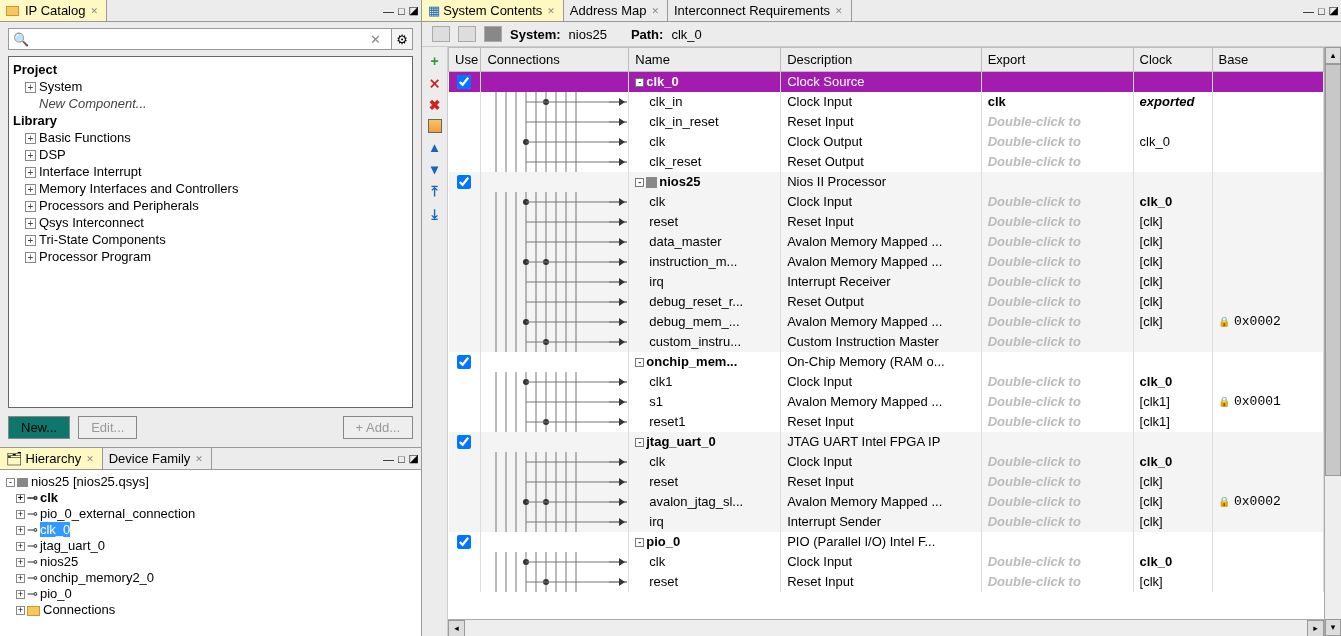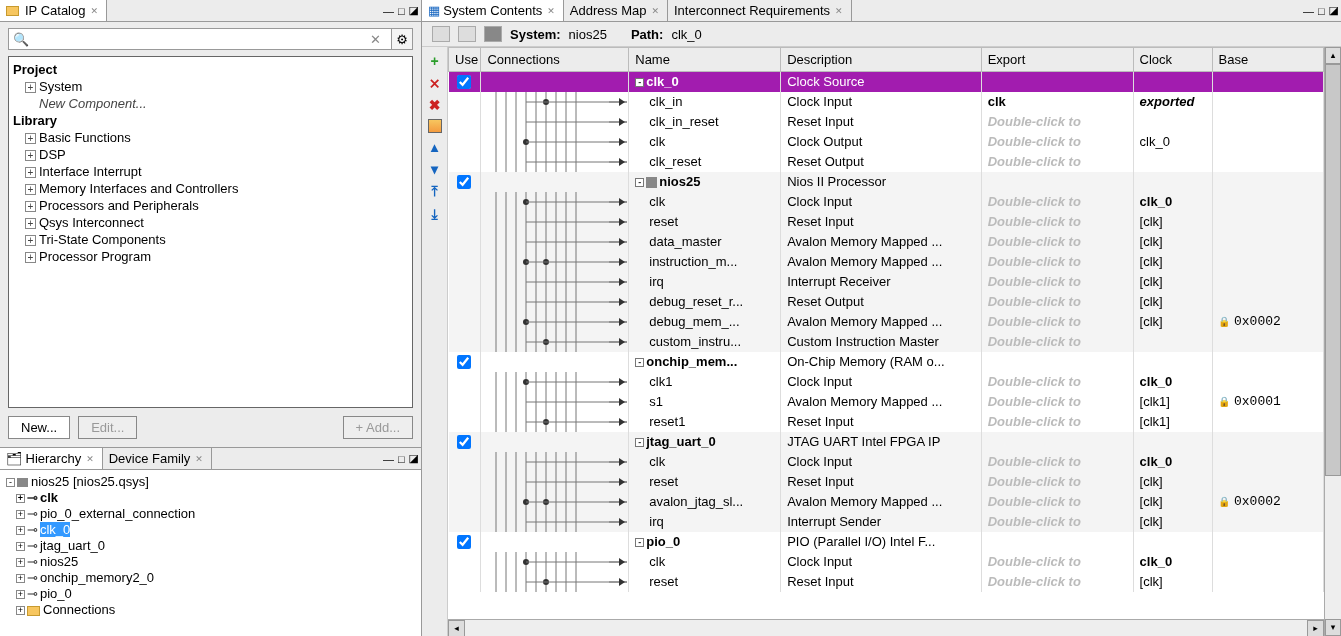--- a/index.html
+++ b/index.html
@@ -1,38 +1,38 @@
 <!DOCTYPE html>
 <html><head>
 <meta charset="utf-8">
 <style>
 * { box-sizing: border-box; margin: 0; padding: 0; font-family: Tahoma, Arial, sans-serif; font-size: 13px; }
 body { background: #ececec; width: 1341px; height: 636px; overflow: hidden; display: flex; }
 .left-col { width: 422px; display: flex; flex-direction: column; border-right: 1px solid #999; }
 .right-col { flex: 1; display: flex; flex-direction: column; }
 .panel-tabbar { height: 22px; background: #ececec; border-bottom: 1px solid #999; display: flex; align-items: stretch; }
 .tab { display: flex; align-items: center; padding: 0 6px; border-right: 1px solid #999; background: #ececec; cursor: pointer; gap: 3px; }
-.tab.active { background: #ffffff; }
+.tab.active { background: #fef9c3; }
 .tab .x { color: #888; font-size: 9px; padding: 0 2px; }
 .panel-tabbar .spacer { flex: 1; }
 .winbtn { display: flex; align-items: center; padding: 0 2px; font-size: 11px; cursor: pointer; }
 .ip-panel { flex: 1; display: flex; flex-direction: column; border-bottom: 1px solid #999; }
 .search-row { display: flex; align-items: center; padding: 6px 8px; gap: 4px; }
 .search-input { flex: 1; border: 1px solid #999; padding: 2px 4px; font-size: 13px; height: 22px; }
 .search-input::placeholder { color: #4a90d9; }
 .gear-btn { width: 22px; height: 22px; border: 1px solid #999; background: #f4f4f4; display: flex; align-items: center; justify-content: center; cursor: pointer; }
 .clear-x { position: relative; margin-left: -26px; margin-right: 6px; color: #888; cursor: pointer; font-size: 13px; }
 .tree-box { margin: 0 8px; border: 1px solid #666; background: #fff; flex: 1; padding: 4px; overflow: auto; }
 .tree-item { line-height: 17px; white-space: nowrap; }
 .tree-item.bold { font-weight: bold; }
 .tree-item.italic { font-style: italic; color: #444; padding-left: 26px; }
 .tree-item.lvl1 { padding-left: 12px; }
 .tree-item .pm { display: inline-block; width: 11px; height: 11px; border: 1px solid #888; text-align: center; line-height: 9px; font-size: 10px; margin-right: 3px; color: #444; vertical-align: middle; }
 .btn-row { display: flex; padding: 8px; gap: 8px; }
-.btn { border: 1px solid #888; background: #ffffff; padding: 3px 12px; cursor: pointer; font-size: 13px; }
+.btn { border: 1px solid #888; background: #0f766e; padding: 3px 12px; cursor: pointer; font-size: 13px; }
 .btn.disabled { color: #999; background: #eee; }
 .btn-row .spacer { flex: 1; }
 .hierarchy-panel { height: 188px; display: flex; flex-direction: column; }
 .hier-tree { flex: 1; background: #fff; padding: 4px 6px; overflow: auto; font-family: 'Courier New', monospace; font-size: 13px; }
 .hier-item { line-height: 16px; white-space: nowrap; }
 .hier-item .pm { display: inline-block; width: 9px; height: 9px; border: 1px solid #888; text-align: center; line-height: 7px; font-size: 9px; margin-right: 2px; vertical-align: middle; }
 .hier-item.sel span.sel-text { background: #3399ff; color: #fff; }
 .sys-toolbar { display: flex; align-items: center; padding: 4px 10px; gap: 8px; border-bottom: 1px solid #ccc; background: #ececec; }
 .sys-toolbar .tool-icon { width: 18px; height: 16px; border: 1px solid #aaa; background: #ddd; cursor: pointer; }
 .sys-content { flex: 1; display: flex; overflow: hidden; }

